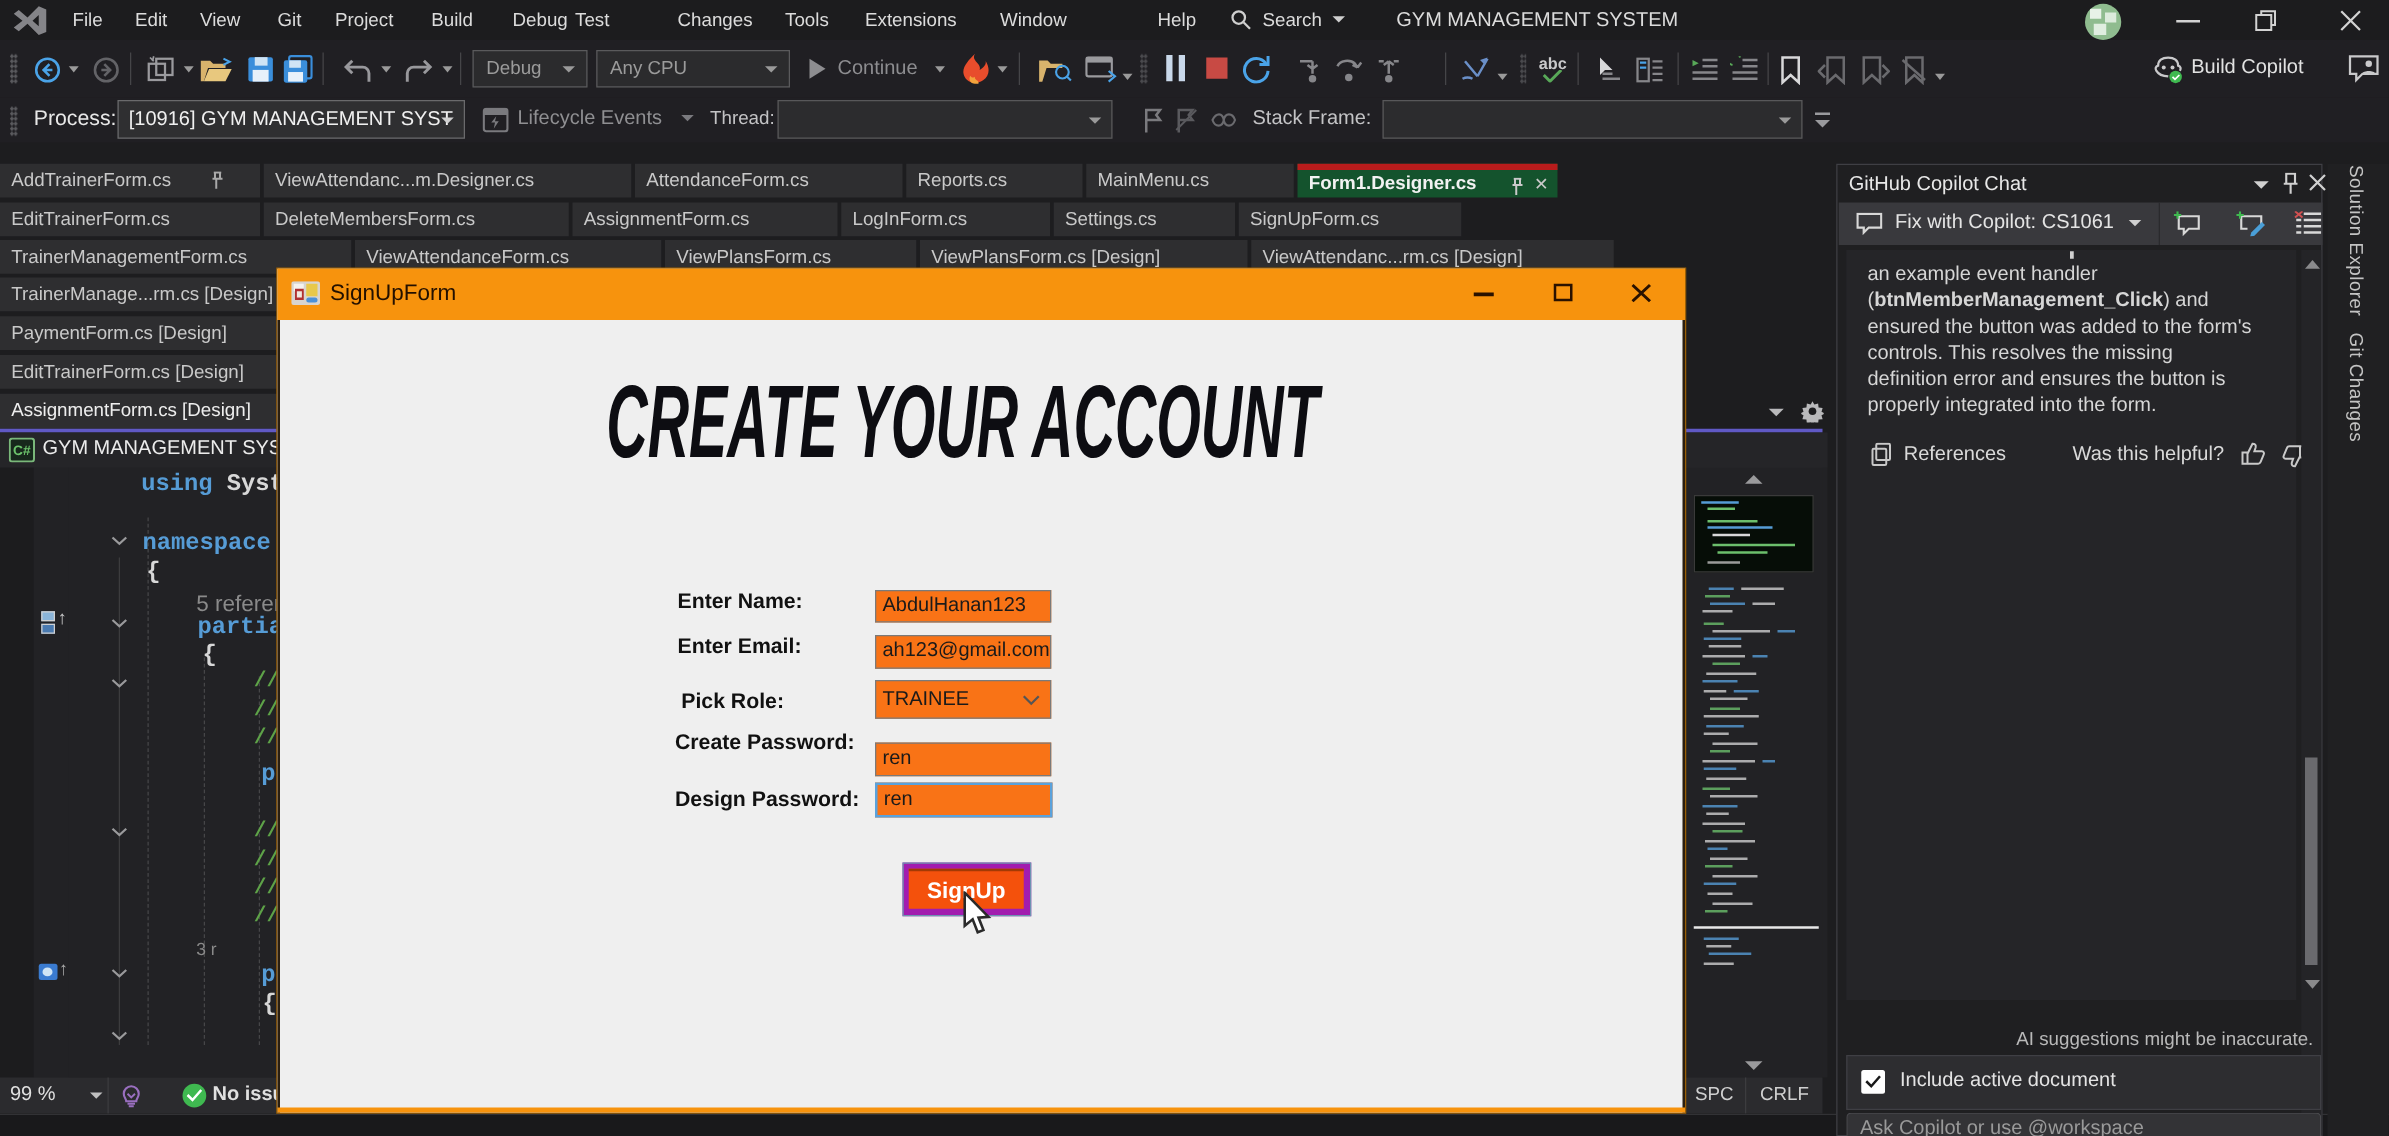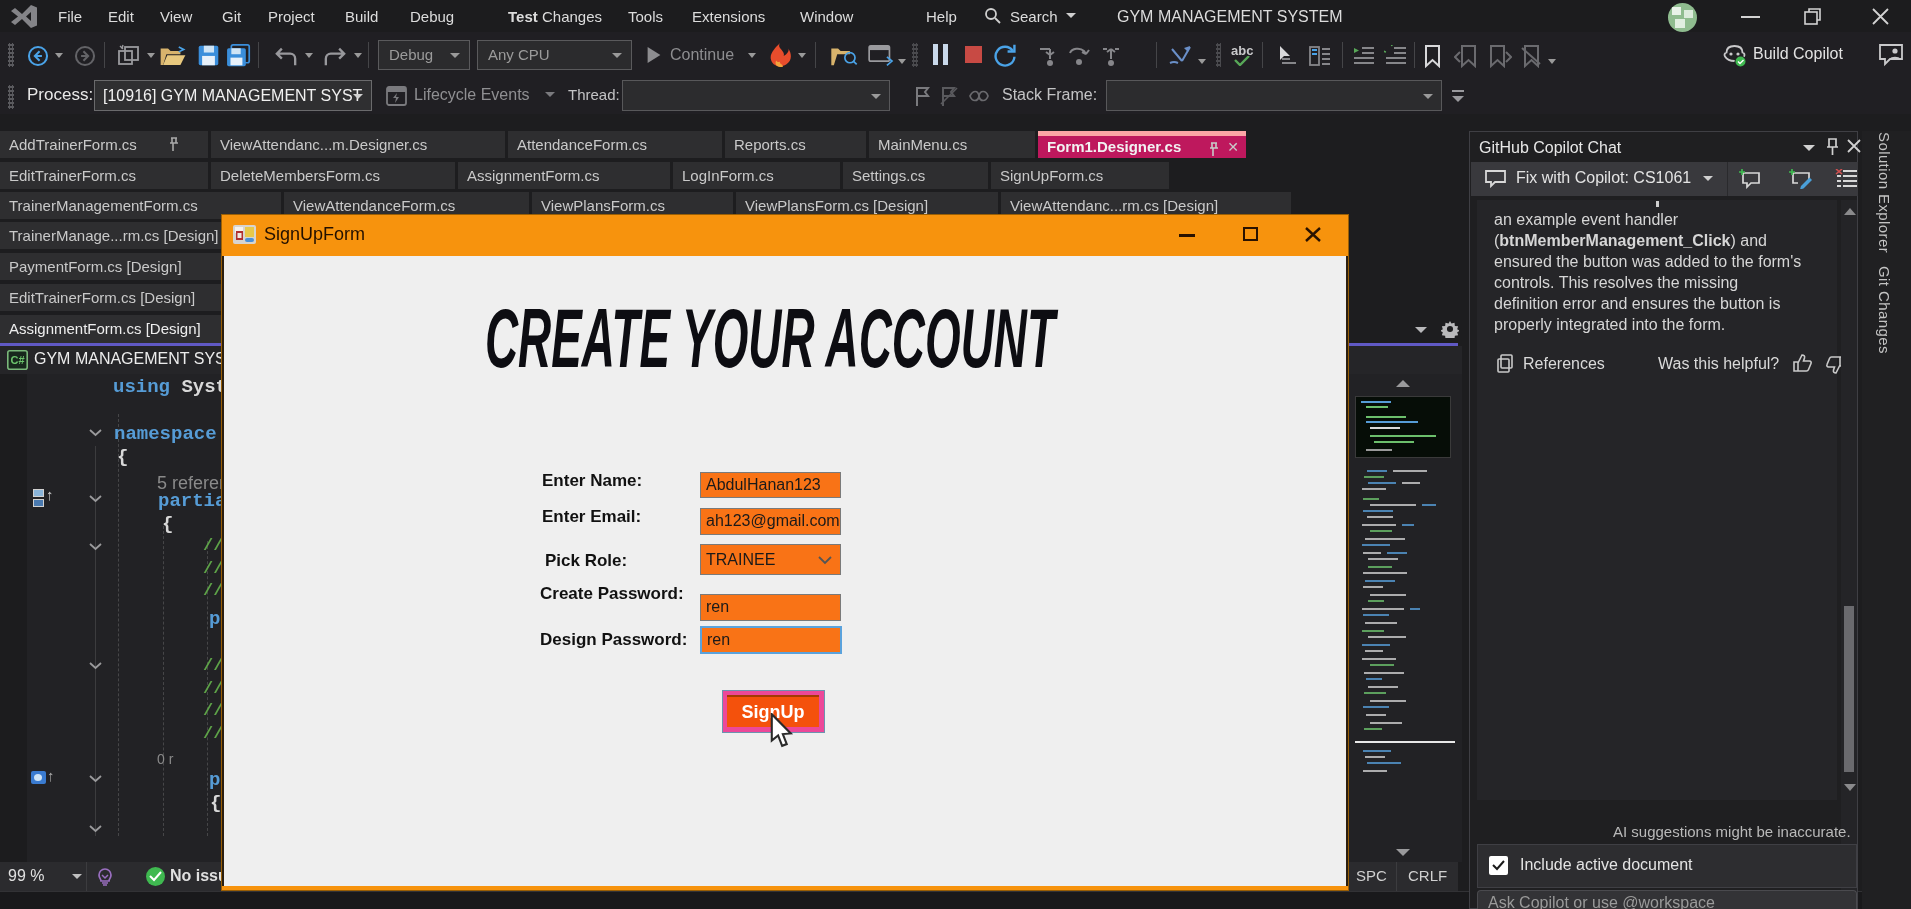--- a/index.html
+++ b/index.html
@@ -11,21 +11,21 @@
 .menuitem { position:absolute; top:8px; font-size:15px; color:#dcdcdc; }
 
 #toolbar { left:0; top:32px; width:1911px; height:46px; background:#201f23; }
 #procrow { left:0; top:78px; width:1911px; height:36px; background:#201f23; }
 .combo { position:absolute; background:#2b2b2d; border:1px solid #5a5a5c; color:#9b9b9b; font-size:15px; }
 .caret { position:absolute; width:0; height:0; border-left:5px solid transparent; border-right:5px solid transparent; border-top:5px solid #9a9a9a; }
 .sep { position:absolute; width:1px; height:26px; background:#454548; top:10px; }
 
 .tabrow { position:absolute; left:0; height:27px; }
 .tab { position:absolute; top:0; height:27px; background:#2e2e30; color:#c9c9c9; font-size:15px; line-height:27px; padding-left:9px; white-space:nowrap; overflow:hidden; }
-.tab.active { background:#be185d; color:#f2f2f2; border-top:5px solid #fca5a5; line-height:21px; }
+.tab.active { background:#14532d; color:#f2f2f2; border-top:5px solid #b91c1c; line-height:21px; }
 
 #editor { left:0; top:346px; width:1462px; height:516px; background:#222225; }
 .codeline { position:absolute; font-family:"Liberation Mono",monospace; font-size:19px; white-space:pre; }
 .kw { color:#569cd6; font-weight:bold; }
 .cm { color:#5ea348; font-weight:bold; font-size:17px; }
 .gray { color:#8a8a8a; }
 .wt { color:#d8d8d8; font-weight:bold; }
 
 #dialog { left:222px; top:215px; width:1126px; height:675px; background:#efefef; z-index:50; box-shadow:0 0 0 1px #9a5f05; }
 #dlgtitle { left:0; top:0; width:1126px; height:41px; background:#f7930d; }
@@ -45,21 +45,21 @@
     <svg class="abs" style="left:11px;top:4px;" width="29" height="25" viewBox="0 0 58 50">
       <path d="M0 14 L8 8 L22 20 L40 2 L52 7 V43 L40 48 L22 30 L8 42 L0 36 L14 25 Z M40 16 L30 25 L40 34 Z" fill="#848488" fill-rule="evenodd"></path>
     </svg>
     <span class="menuitem" style="left:58px;">File</span>
     <span class="menuitem" style="left:108px;">Edit</span>
     <span class="menuitem" style="left:160px;">View</span>
     <span class="menuitem" style="left:222px;">Git</span>
     <span class="menuitem" style="left:268px;">Project</span>
     <span class="menuitem" style="left:345px;">Build</span>
     <span class="menuitem" style="left:410px;">Debug</span>
-    <span class="menuitem" style="left:508px;font-weight:bold;">Test</span>
+    <span class="menuitem" style="left:460px;">Test</span>
     <span class="menuitem" style="left:542px;">Changes</span>
     <span class="menuitem" style="left:628px;">Tools</span>
     <span class="menuitem" style="left:692px;">Extensions</span>
     <span class="menuitem" style="left:800px;">Window</span>
     <span class="menuitem" style="left:882px;margin-left:44px;">Help</span>
     <svg class="abs" style="left:984px;top:7px;" width="18" height="18" viewBox="0 0 18 18">
         <circle cx="7" cy="7" r="5" fill="none" stroke="#cfcfcf" stroke-width="1.8"></circle>
         <line x1="11" y1="11" x2="16" y2="16" stroke="#cfcfcf" stroke-width="1.8"></line>
       </svg>
     <span class="menuitem" style="left:1010px;">Search</span>
@@ -330,21 +330,21 @@
     <div class="codeline kw" style="left:158px;top:144px;">partia</div>
     <div class="codeline wt" style="left:162px;top:167px;">{</div>
     <div class="codeline cm" style="left:203px;top:190px;">//</div>
     <div class="codeline cm" style="left:203px;top:213px;">//</div>
     <div class="codeline cm" style="left:203px;top:235px;">//</div>
     <div class="codeline kw" style="left:209px;top:262px;">pr</div>
     <div class="codeline cm" style="left:203px;top:310px;">//</div>
     <div class="codeline cm" style="left:203px;top:333px;">//</div>
     <div class="codeline cm" style="left:203px;top:355px;">//</div>
     <div class="codeline cm" style="left:203px;top:378px;">//</div>
-    <div class="codeline gray" style="left:157px;top:405px;font-size:14px;font-family:'Liberation Sans';">0 r</div>
+    <div class="codeline gray" style="left:157px;top:405px;font-size:14px;font-family:'Liberation Sans';">3 r</div>
     <div class="codeline kw" style="left:209px;top:423px;">pr</div>
     <div class="codeline wt" style="left:210px;top:446px;">{</div>
 
     <svg class="abs" style="left:88px;top:82px;" width="15" height="10" viewBox="0 0 15 10">
         <path d="M2 2 l5.5 5 5.5 -5" stroke="#9a9a9c" stroke-width="1.8" fill="none"></path>
       </svg>
     <svg class="abs" style="left:88px;top:148px;" width="15" height="10" viewBox="0 0 15 10">
         <path d="M2 2 l5.5 5 5.5 -5" stroke="#9a9a9c" stroke-width="1.8" fill="none"></path>
       </svg>
     <svg class="abs" style="left:88px;top:196px;" width="15" height="10" viewBox="0 0 15 10">
@@ -562,20 +562,20 @@
     <div class="fldlabel" style="left:323px;top:336px;">Pick Role:</div>
     <div class="fld" style="left:478px;top:329px;width:141px;height:31px;line-height:29px;">TRAINEE
       <svg class="abs" style="right:8px;top:11px;" width="14" height="9" viewBox="0 0 14 9">
           <path d="M1 1 l6 6 6 -6" stroke="#555" stroke-width="1.8" fill="none"></path>
         </svg>
     </div>
     <div class="fldlabel" style="left:318px;top:369px;">Create Password:</div>
     <div class="fld" style="left:478px;top:379px;width:141px;height:27px;">ren</div>
     <div class="fldlabel" style="left:318px;top:415px;">Design Password:</div>
     <div class="fld" style="left:478px;top:411px;width:142px;height:28px;border:2px solid #5aa2dc;">ren</div>
-    <div class="abs" id="signupbtn" style="left:500px;top:475px;width:103px;height:43px;background:#ec4899;border:1.5px solid #6c93b0;">
+    <div class="abs" id="signupbtn" style="left:500px;top:475px;width:103px;height:43px;background:#a21caf;border:1.5px solid #6c93b0;">
       <div class="abs" style="left:4px;top:4px;width:92px;height:32px;background:#f4510c;border-top:2px solid #a33a05;text-align:center;font-size:18px;font-weight:bold;color:#fff;line-height:30px;">SignUp</div>
     </div>
     <svg class="abs" style="left:545px;top:498px;" width="28" height="38" viewBox="0 0 24 33">
       <path d="M4 1 L4 24 L9.5 19.5 L13 28.5 L17 27 L13.6 18.3 L20.5 17.8 Z" fill="#ffffff" stroke="#2a2a2a" stroke-width="1.8"></path>
     </svg>
   </div>
 </div>
 
 </body></html>

